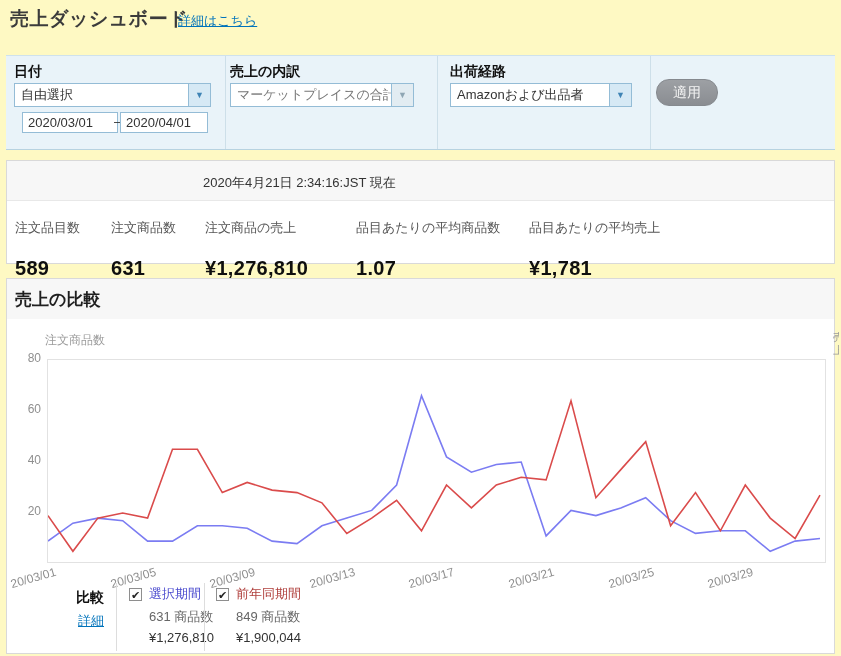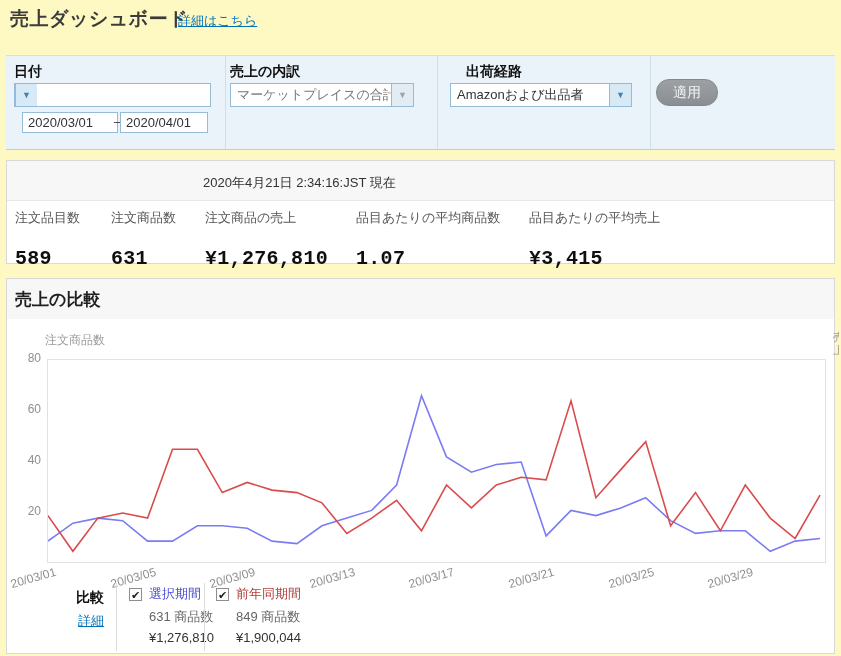--- a/index.html
+++ b/index.html
@@ -29,21 +29,21 @@
   
   .section { position:absolute; left:6px; width:829px; background:#fff; border:1px solid #d9d9d9; }
   #snapshot-section { top:160px; height:104px; }
   #comparison-section { top:278px; height:376px; }
   .section-header { position:relative; height:40px; background:#f7f7f7; border-bottom:1px solid #e8e8e8; }
   .section-title { position:absolute; left:8px; top:9px; font-size:17px; font-weight:bold; color:#1f1f1f; }
   .section-timestamp { position:absolute; left:196px; top:13px; font-size:13px; color:#333; }
   #comparison-section .section-header { border-bottom:none; }
 
   
-  .metric { position:absolute; top:48px;font-family:Liberation Mono, monospace; }
+  .metric { position:absolute; top:58px; }
   .metric-label { font-size:13px; color:#555; white-space:nowrap; }
   .metric-value { font-size:20px; font-weight:bold; color:#0f0f0f; margin-top:20px; letter-spacing:0.3px; }
 
   
   .y-axis-title { position:absolute; left:38px; top:53px; font-size:12px; color:#9b9b9b; }
   .plot-box { position:absolute; left:40px; top:80px; width:779px; height:204px; border:1px solid #e2e2e2; background:#fff; }
   .plot-box svg { position:absolute; left:0; top:0; }
   .y-tick { position:absolute; width:30px; text-align:right; font-size:12px; color:#8f8f8f; }
   .x-tick { position:absolute; width:62px; text-align:right; font-size:12px; color:#8f8f8f; transform:rotate(-16deg); white-space:nowrap; }
   .right-clip { position:absolute; left:826px; top:52px; width:6px; height:42px; overflow:hidden; color:#9b9b9b; font-size:11px; line-height:13px; }
@@ -63,37 +63,38 @@
 <body>
 
 <div id="app">
 
   <div class="page-title">売上ダッシュボード</div>
   <a class="details-link">詳細はこちら</a>
 
   <div class="filter-panel">
     <div class="f-label" style="left:8px; top:7px;">日付</div>
     <div class="dropdown" style="left:8px; top:27px; width:197px;">
+      <span class="dd-text">自由選択</span>
       <span class="dd-arrow">▼</span>
     </div>
     <input class="date-input" style="left: 16px; top: 56px; width: 96px;" value="2020/03/01">
     <span class="date-dash" style="left:108px; top:58px;">–</span>
     <input class="date-input" style="left: 114px; top: 56px; width: 88px;" value="2020/04/01">
 
     <div class="fp-sep" style="left:219px;"></div>
 
     <div class="f-label" style="left:224px; top:7px;">売上の内訳</div>
     <div class="dropdown" style="left:224px; top:27px; width:184px;">
       <span class="dd-text muted">マーケットプレイスの合計</span>
       <span class="dd-arrow gray">▼</span>
     </div>
 
     <div class="fp-sep" style="left:431px;"></div>
 
-    <div class="f-label" style="left:460px; top:7px;text-align:right;">出荷経路</div>
+    <div class="f-label" style="left:444px; top:7px;text-align:right;">出荷経路</div>
     <div class="dropdown" style="left:444px; top:27px; width:182px;">
       <span class="dd-text">Amazonおよび出品者</span>
       <span class="dd-arrow">▼</span>
     </div>
 
     <div class="fp-sep" style="left:644px;"></div>
 
     <button class="apply-btn">適用</button>
   </div>
 
@@ -112,21 +113,21 @@
     <div class="metric" style="left:198px;">
       <div class="metric-label">注文商品の売上</div>
       <div class="metric-value">¥1,276,810</div>
     </div>
     <div class="metric" style="left:349px;">
       <div class="metric-label">品目あたりの平均商品数</div>
       <div class="metric-value">1.07</div>
     </div>
     <div class="metric" style="left:522px;">
       <div class="metric-label">品目あたりの平均売上</div>
-      <div class="metric-value">¥3,415</div>
+      <div class="metric-value">¥1,781</div>
     </div>
   </div>
 
   <div class="section" id="comparison-section">
     <div class="section-header">
       <span class="section-title">売上の比較</span>
     </div>
 
     <div class="y-axis-title">注文商品数</div>
 

